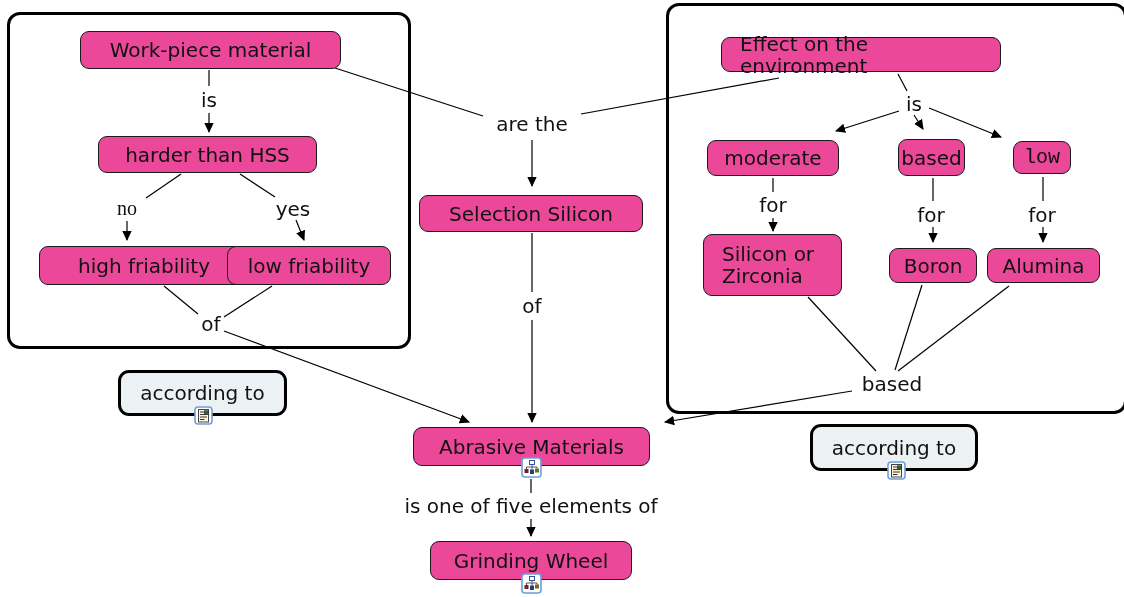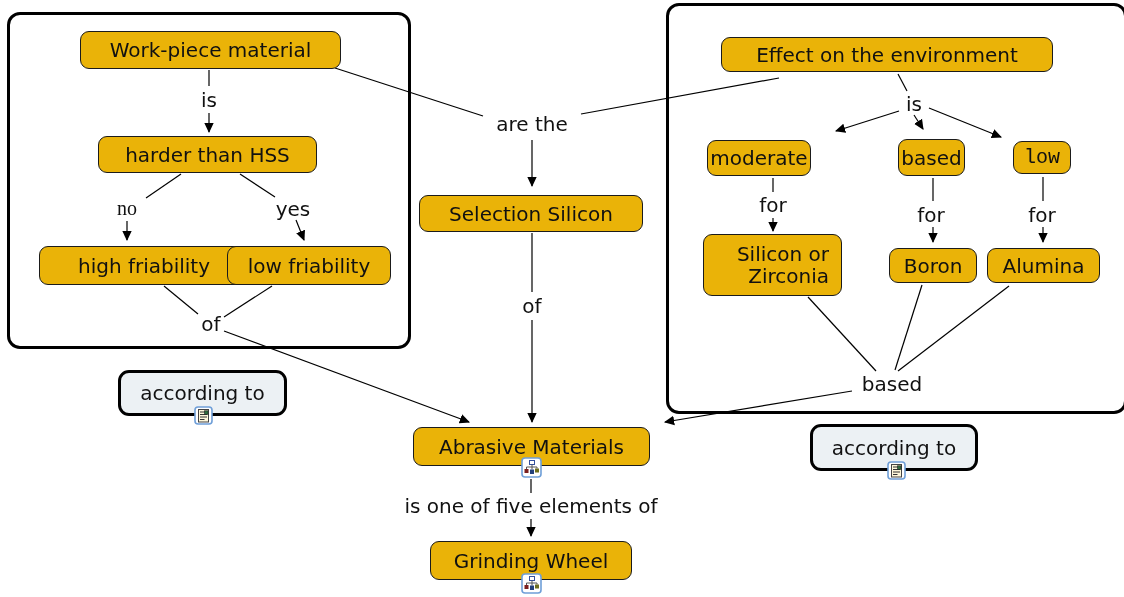--- a/index.html
+++ b/index.html
@@ -6,23 +6,23 @@
   .canvas {
     position:relative; width:1124px; height:597px; background:#ffffff;
     font-family:"DejaVu Sans","Liberation Sans",sans-serif; overflow:hidden;
   }
   .group-box {
     position:absolute; border:3px solid #000; border-radius:13px; background:transparent;
   }
   svg.wires { position:absolute; left:0; top:0; }
   .node {
     position:absolute; box-sizing:border-box;
-    background:#eab308; border:1.4px solid #1b1b1b; border-radius:9px;
-    display:flex; align-items:center; justify-content:center; text-align:right;
-    font-size:20px; color:#111; line-height:1.1; padding:0 12px;
+    background:#ec4899; border:1.4px solid #1b1b1b; border-radius:9px;
+    display:flex; align-items:center; justify-content:center; text-align:left;
+    font-size:20px; color:#111; line-height:1.1; padding:0 18px;
   }
   .anno {
     position:absolute; box-sizing:border-box;
     background:#ecf1f4; border:3px solid #000; border-radius:11px;
     display:flex; align-items:center; justify-content:center;
     font-size:20px; color:#111;
   }
   .link-label {
     position:absolute; transform:translateX(-50%);
     font-size:20px; color:#111; white-space:nowrap;
@@ -81,22 +81,22 @@
     </g>
   </svg>
 
   <div class="node" style="left:80px;  top:31px;  width:261px; height:38px;">Work-piece material</div>
   <div class="node" style="left:98px;  top:136px; width:219px; height:37px;">harder than HSS</div>
   <div class="node" style="left:39px;  top:246px; width:210px; height:39px;">high friability</div>
   <div class="node" style="left:227px; top:246px; width:164px; height:39px;">low friability</div>
   <div class="node" style="left:419px; top:195px; width:224px; height:37px;">Selection Silicon</div>
   <div class="node" style="left:413px; top:427px; width:237px; height:39px;">Abrasive Materials</div>
   <div class="node" style="left:430px; top:541px; width:202px; height:39px;">Grinding Wheel</div>
-  <div class="node" style="left:721px; top:37px; width:332px; height:35px;">Effect on the environment</div>
-  <div class="node" style="left:707px; top:140px; width:104px; height:36px;">moderate</div>
+  <div class="node" style="left:721px; top:37px; width:280px; height:35px;">Effect on the environment</div>
+  <div class="node" style="left:707px; top:140px; width:132px; height:36px;">moderate</div>
   <div class="node" style="left:898px; top:139px; width:67px; height:37px;">based</div>
   <div class="node" style="left:1013px; top:141px; width:58px; height:33px;font-family:Liberation Mono, monospace;">low</div>
   <div class="node" style="left:703px; top:234px; width:139px; height:62px;">Silicon or Zirconia</div>
   <div class="node" style="left:889px; top:248px; width:88px; height:35px;">Boron</div>
   <div class="node" style="left:987px; top:248px; width:113px; height:35px;">Alumina</div>
 
   <div class="anno" style="left:118px; top:370px; width:169px; height:46px;">according to</div>
   <div class="anno" style="left:810px; top:424px; width:168px; height:47px;">according to</div>
 
   <div class="link-label" style="left:209px; top:88px;">is</div>

